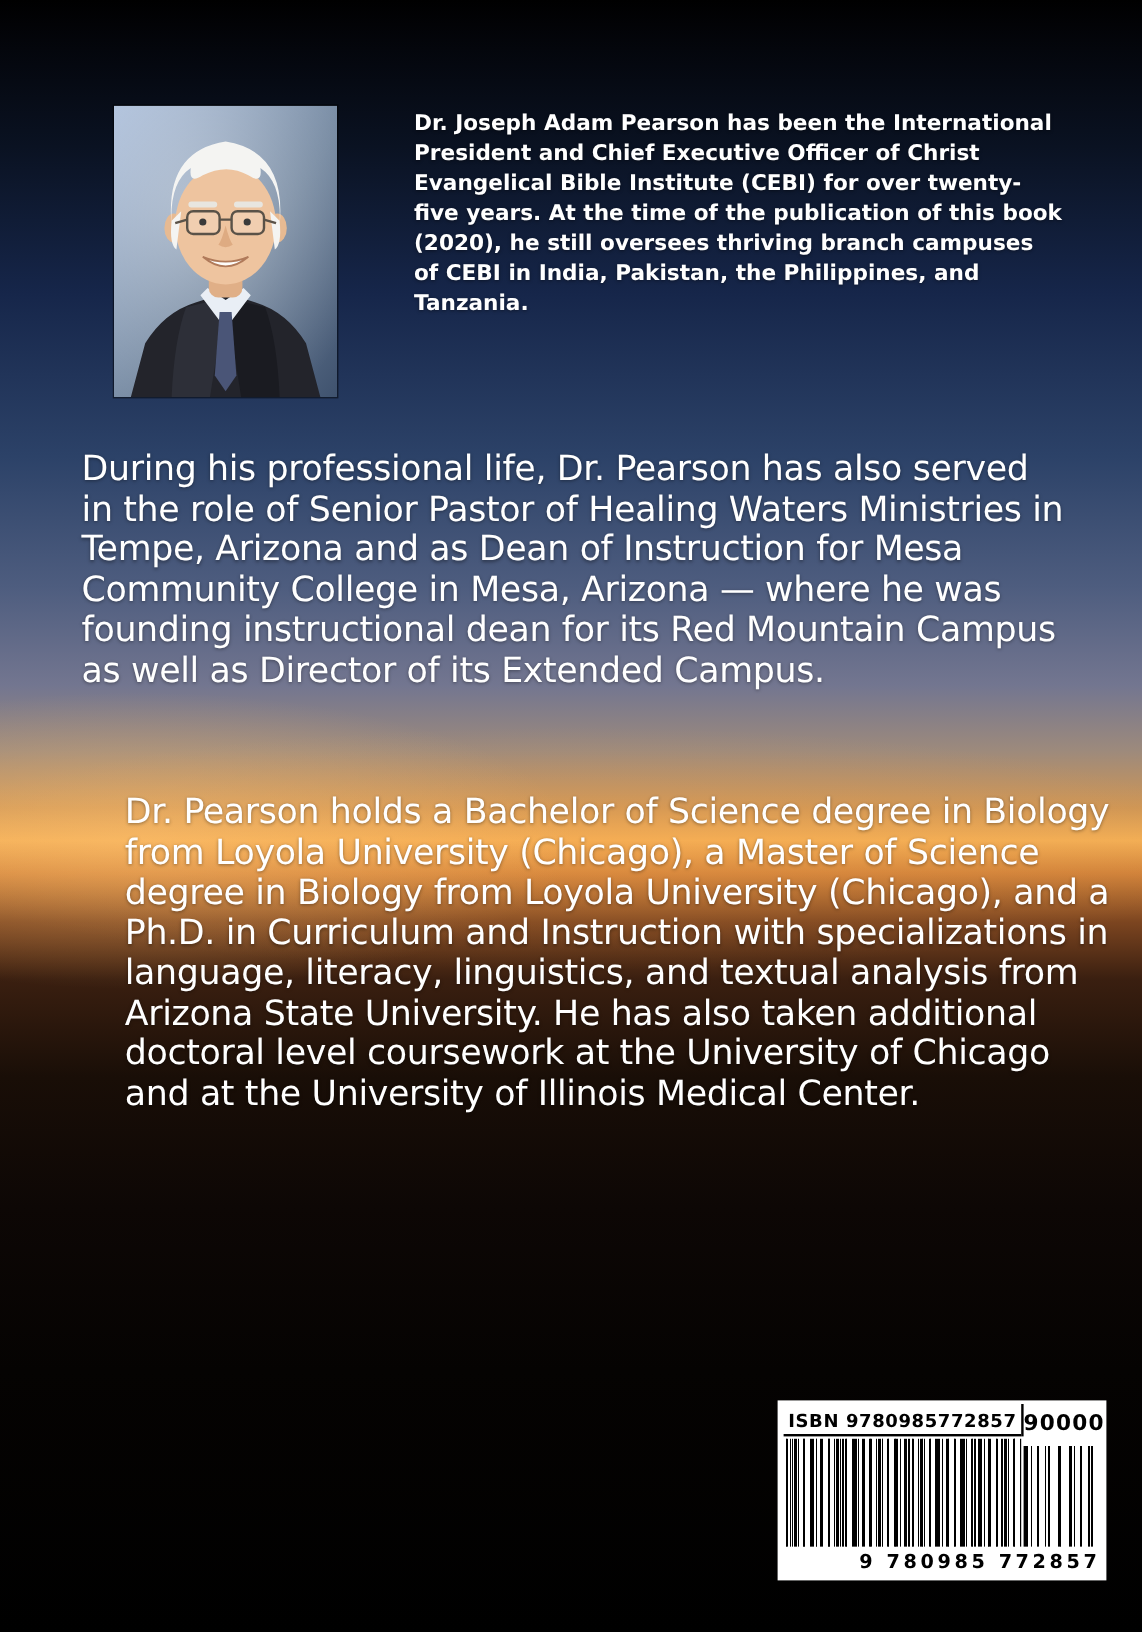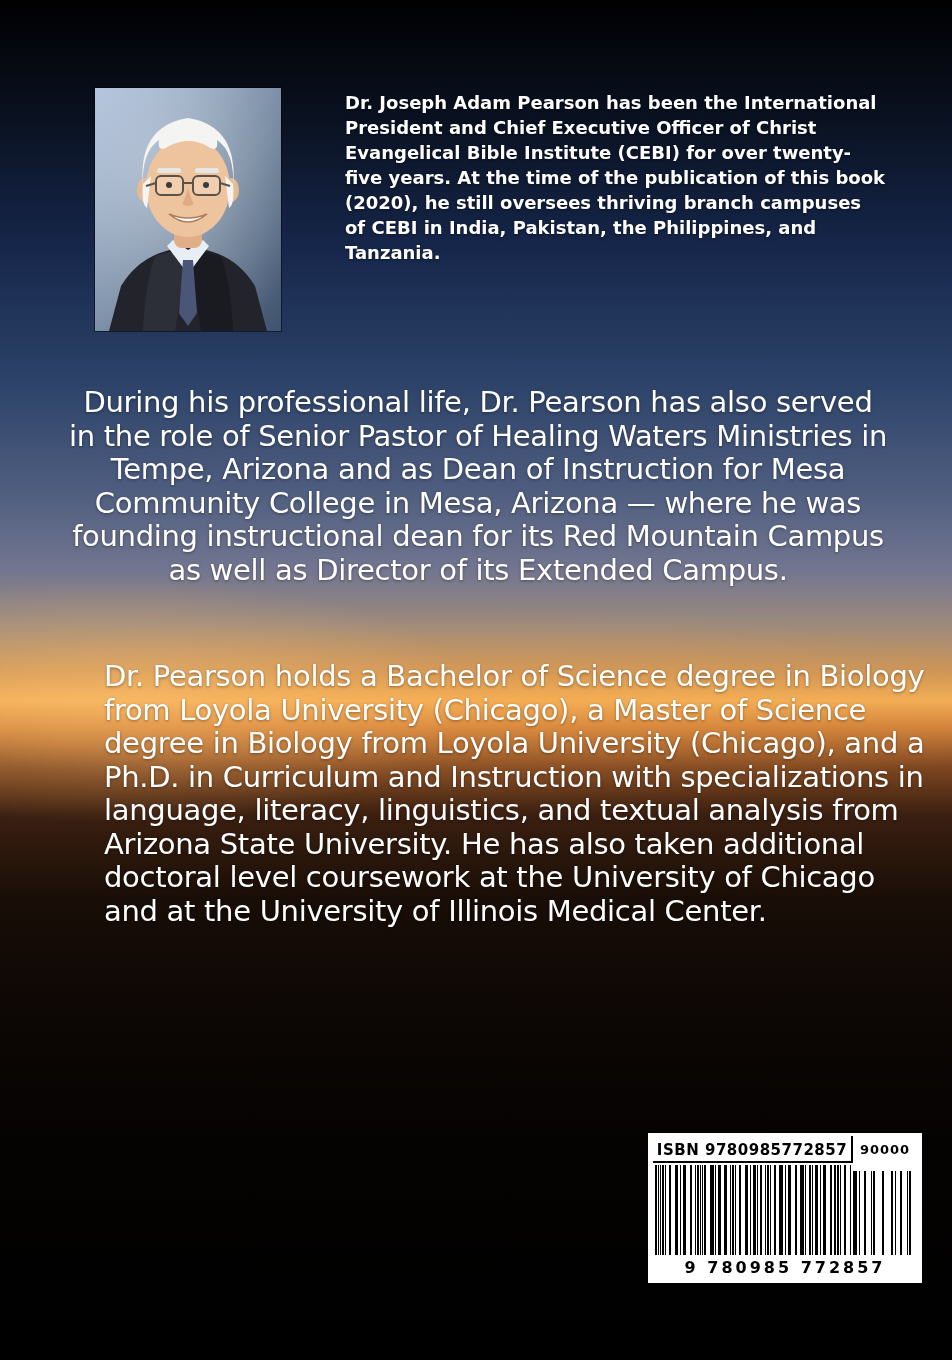--- a/index.html
+++ b/index.html
@@ -59,27 +59,27 @@
   }
 
   .para {
     position: absolute;
     color: #ffffff;
     font-size: 29px;
     line-height: 33.5px;
     letter-spacing: -0.3px;
     text-shadow: 0 1px 3px rgba(0,0,0,0.4);
   }
-  .para1 { left: 68px; top: 386px; width: 820px; text-align: center; }
+  .para1 { left: 68px; top: 374px; width: 820px; }
   .para2 { left: 68px; top: 660px; width: 822px; margin-left: 36px; }
 
   
   .barcode {
     position: absolute;
-    left: 648px; top: 1133px;
+    left: 648px; top: 1167px;
     width: 274px; height: 150px;
     background: #ffffff;
     color: #000;
     padding: 3px 5px 4px 5px;
     display: flex;
     flex-direction: column;
   }
   .bc-top { display: flex; align-items: stretch; height: 27px; flex: 0 0 auto; }
   .bc-isbn {
     flex: 1;
@@ -88,21 +88,21 @@
     text-align: center;
     padding-top: 5px;
     border-bottom: 2px solid #000;
     letter-spacing: 0.5px;
     white-space: nowrap;
   }
   .bc-price {
     width: 66px;
     flex: 0 0 auto;
     font-weight: bold;
-    font-size: 13px;
+    font-size: 18px;
     text-align: center;
     padding-top: 6px;
     border-left: 2px solid #000;
     letter-spacing: 1px;
   }
   .bc-bars-row { flex: 1 1 auto; display: flex; min-height: 0; }
   .bc-bars {
     background-color: #fff;
     background-image:
       repeating-linear-gradient(90deg, #000 0 2px, transparent 2px 7px),
@@ -117,21 +117,21 @@
     background-image:
       repeating-linear-gradient(90deg, #000 0 2px, transparent 2px 9px),
       repeating-linear-gradient(90deg, transparent 0 4px, #000 4px 5px, transparent 5px 12px);
   }
   .bc-digits {
     flex: 0 0 auto;
     height: 24px;
     background: #fff;
     font-size: 16px;
     font-weight: bold;
-    text-align: center;
+    text-align: right;
     letter-spacing: 3px;
     padding-top: 3px;
     white-space: nowrap;
   }
 </style>
 </head>
 <body>
 
 <div class="cover">
 

